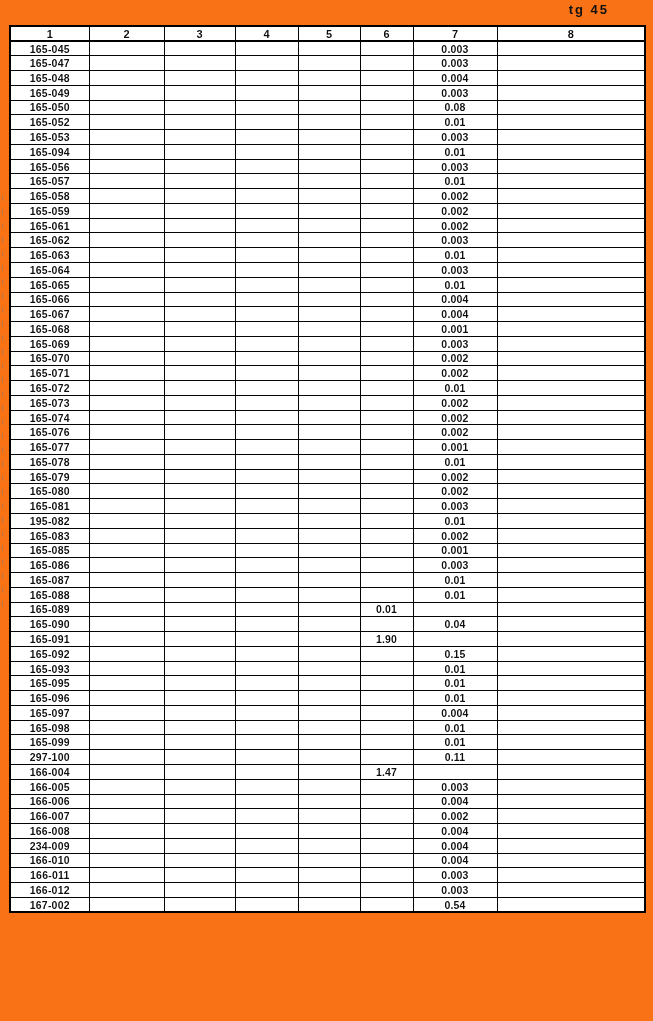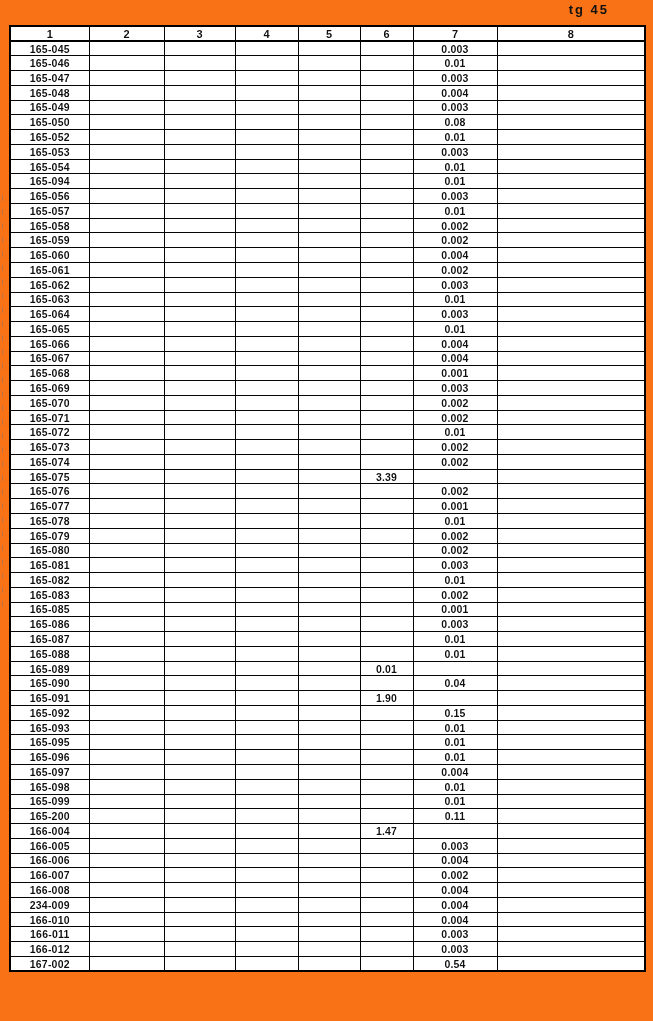--- a/index.html
+++ b/index.html
@@ -101,30 +101,20 @@
           <td>165-045</td>
           <td></td>
           <td></td>
           <td></td>
           <td></td>
           <td></td>
           <td>0.003</td>
           <td></td>
         </tr>
         <tr>
-          <td>165-046</td>
-          <td></td>
-          <td></td>
-          <td></td>
-          <td></td>
-          <td></td>
-          <td>0.01</td>
-          <td></td>
-        </tr>
-        <tr>
           <td>165-047</td>
           <td></td>
           <td></td>
           <td></td>
           <td></td>
           <td></td>
           <td>0.003</td>
           <td></td>
         </tr>
         <tr>
@@ -171,30 +161,20 @@
           <td>165-053</td>
           <td></td>
           <td></td>
           <td></td>
           <td></td>
           <td></td>
           <td>0.003</td>
           <td></td>
         </tr>
         <tr>
-          <td>165-054</td>
-          <td></td>
-          <td></td>
-          <td></td>
-          <td></td>
-          <td></td>
-          <td>0.01</td>
-          <td></td>
-        </tr>
-        <tr>
           <td>165-094</td>
           <td></td>
           <td></td>
           <td></td>
           <td></td>
           <td></td>
           <td>0.01</td>
           <td></td>
         </tr>
         <tr>
@@ -231,30 +211,20 @@
           <td>165-059</td>
           <td></td>
           <td></td>
           <td></td>
           <td></td>
           <td></td>
           <td>0.002</td>
           <td></td>
         </tr>
         <tr>
-          <td>165-060</td>
-          <td></td>
-          <td></td>
-          <td></td>
-          <td></td>
-          <td></td>
-          <td>0.004</td>
-          <td></td>
-        </tr>
-        <tr>
           <td>165-061</td>
           <td></td>
           <td></td>
           <td></td>
           <td></td>
           <td></td>
           <td>0.002</td>
           <td></td>
         </tr>
         <tr>
@@ -381,30 +351,20 @@
           <td>165-074</td>
           <td></td>
           <td></td>
           <td></td>
           <td></td>
           <td></td>
           <td>0.002</td>
           <td></td>
         </tr>
         <tr>
-          <td>165-075</td>
-          <td></td>
-          <td></td>
-          <td></td>
-          <td></td>
-          <td>3.39</td>
-          <td></td>
-          <td></td>
-        </tr>
-        <tr>
           <td>165-076</td>
           <td></td>
           <td></td>
           <td></td>
           <td></td>
           <td></td>
           <td>0.002</td>
           <td></td>
         </tr>
         <tr>
@@ -451,21 +411,21 @@
           <td>165-081</td>
           <td></td>
           <td></td>
           <td></td>
           <td></td>
           <td></td>
           <td>0.003</td>
           <td></td>
         </tr>
         <tr>
-          <td>165-082</td>
+          <td>195-082</td>
           <td></td>
           <td></td>
           <td></td>
           <td></td>
           <td></td>
           <td>0.01</td>
           <td></td>
         </tr>
         <tr>
           <td>165-083</td>
@@ -611,21 +571,21 @@
           <td>165-099</td>
           <td></td>
           <td></td>
           <td></td>
           <td></td>
           <td></td>
           <td>0.01</td>
           <td></td>
         </tr>
         <tr>
-          <td>165-200</td>
+          <td>297-100</td>
           <td></td>
           <td></td>
           <td></td>
           <td></td>
           <td></td>
           <td>0.11</td>
           <td></td>
         </tr>
         <tr>
           <td>166-004</td>

